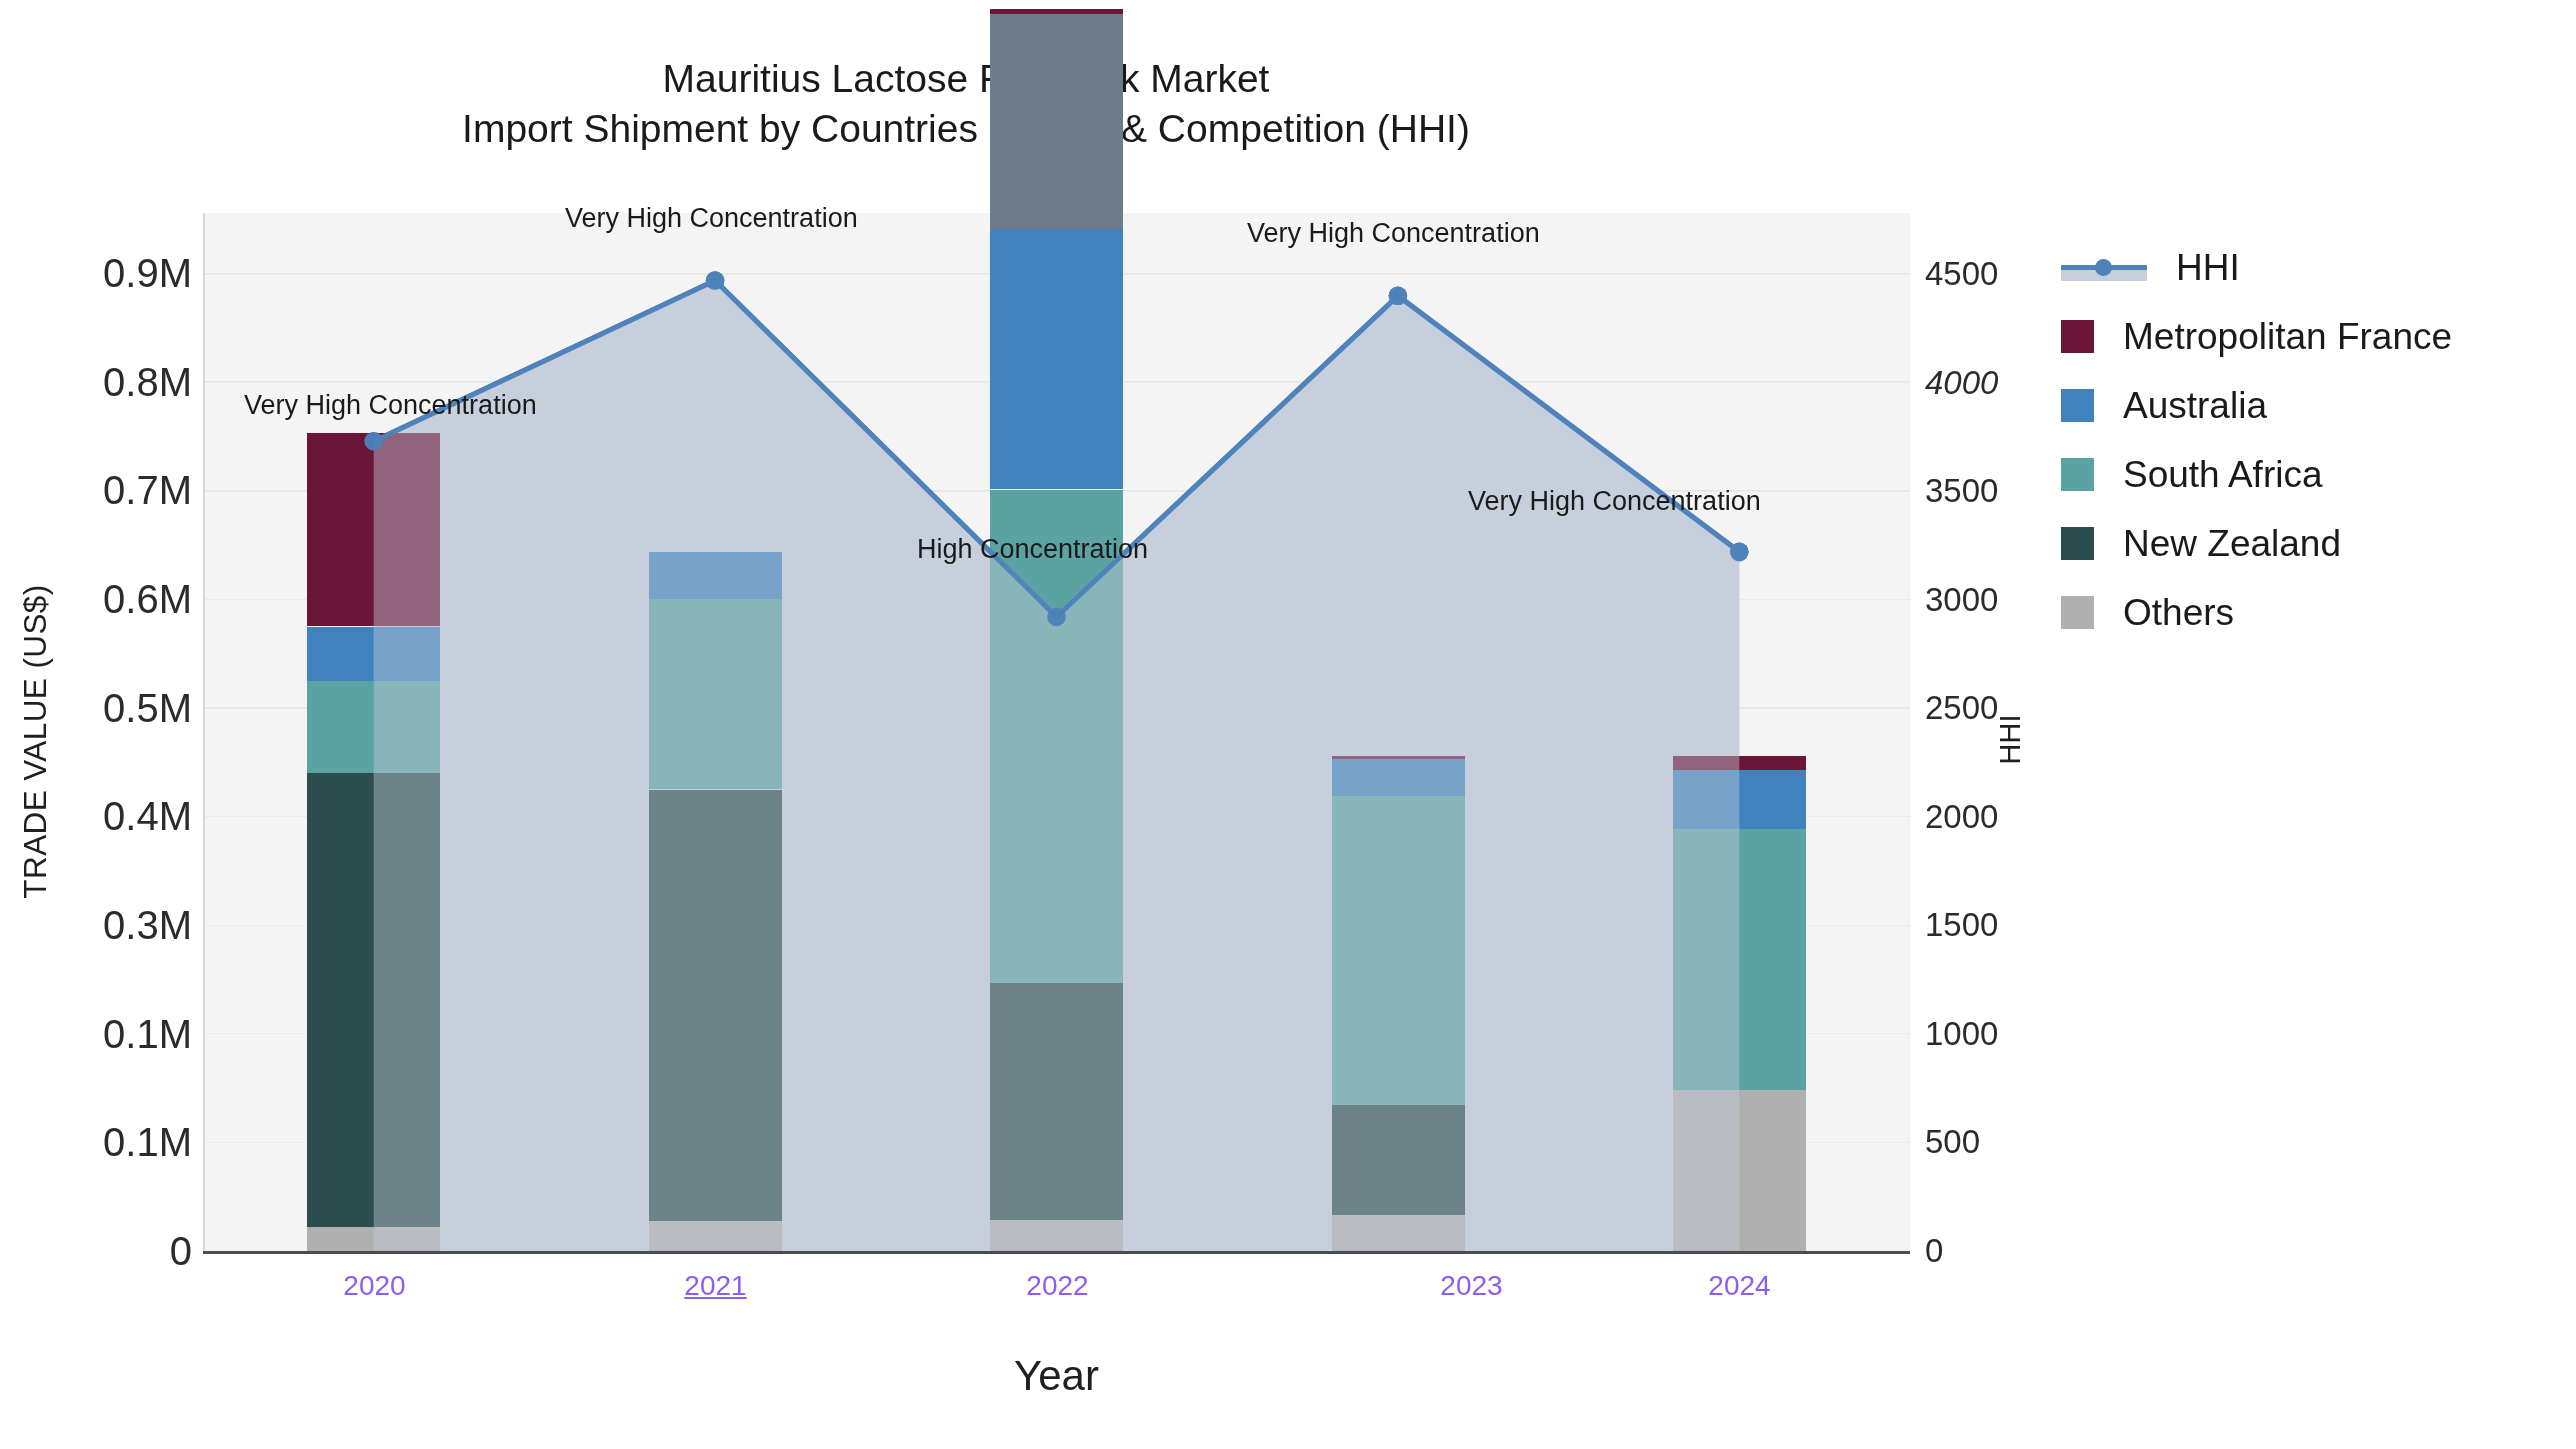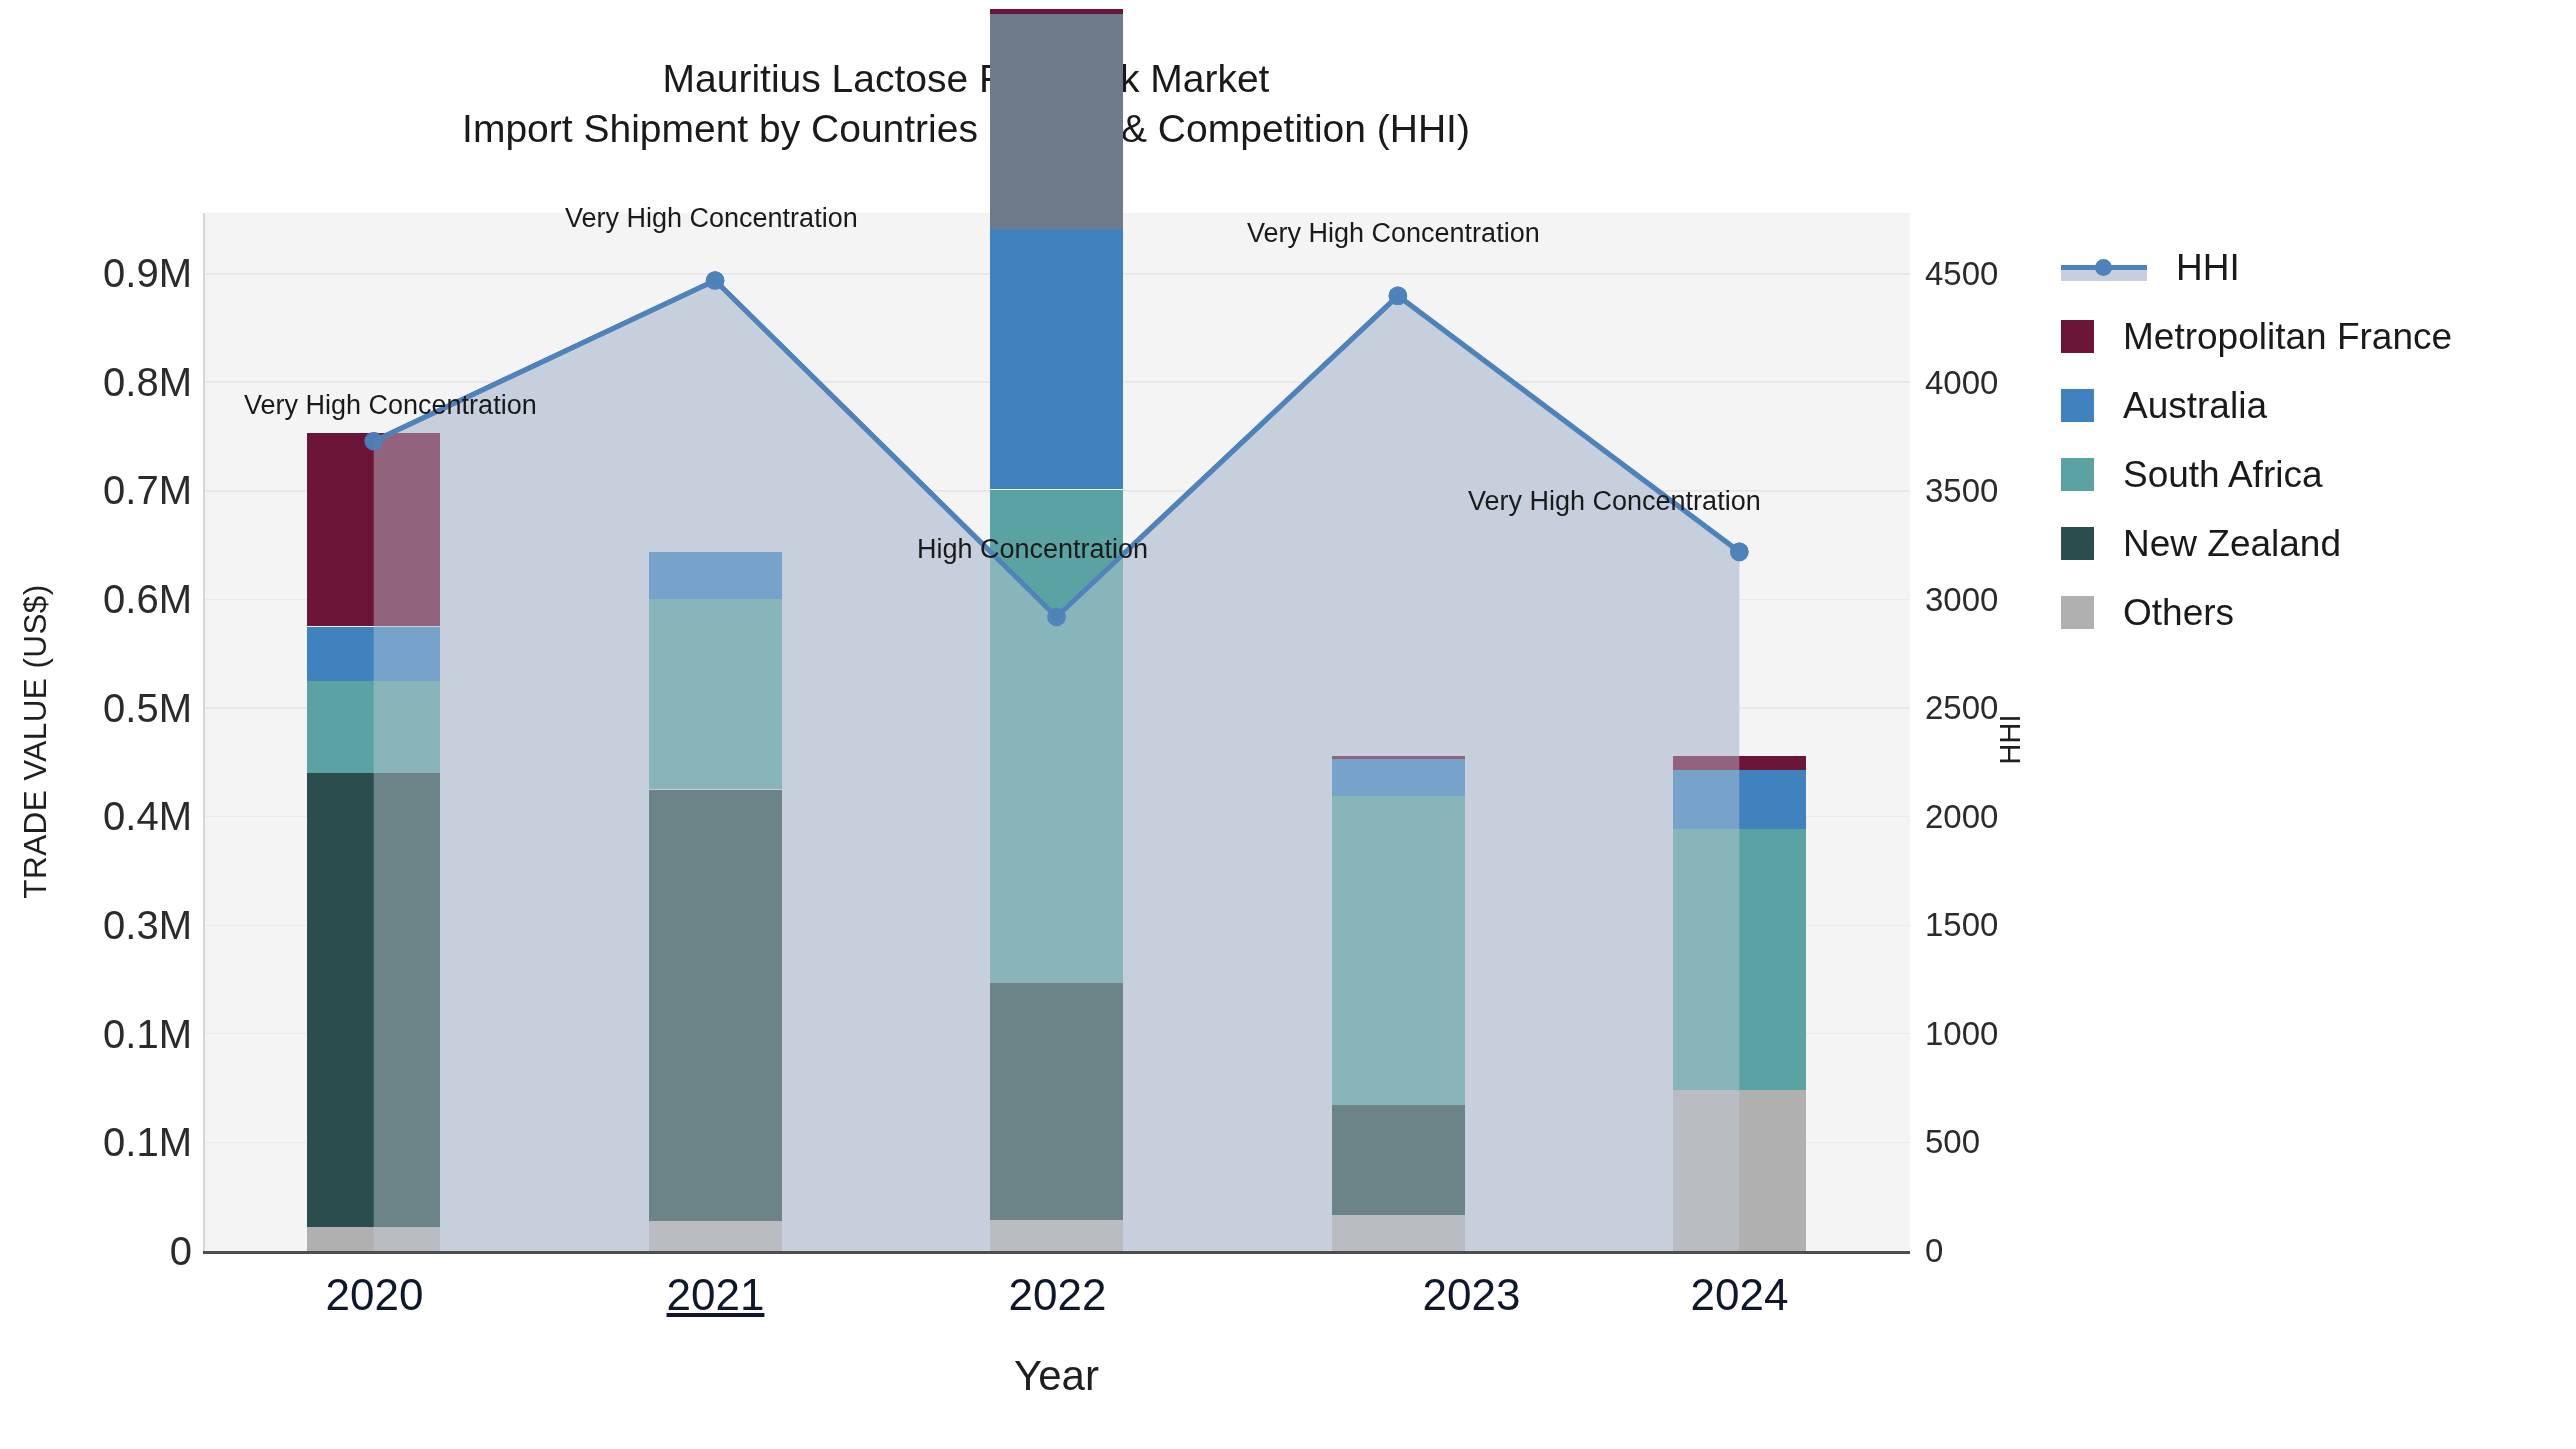--- a/index.html
+++ b/index.html
@@ -56,21 +56,21 @@
   }
   .ytick-left-wrap{position:absolute;left:0;top:0;width:192px;height:1449px;}
   .ytick-right-wrap{position:absolute;left:1925px;top:0;width:215px;height:1449px;}
   .ytick-r{
     position:absolute;left:0;width:186px;text-align:left;
     font-size:33px;color:#2b2b2b;transform:translateY(-50%);
     white-space:nowrap;
   }
   .xtick{
     position:absolute;top:1270px;width:215px;text-align:center;
-    font-size:44px;color:#0f172a;
+    font-size:28px;color:#8b5cf6;
   }
 
   
   .ylabel-left{
     position:absolute;left:-165px;top:723px;width:401px;text-align:center;
     font-size:31.5px;color:#1f1f1f;letter-spacing:0.4px;
     transform:rotate(-90deg);transform-origin:center center;
     white-space:nowrap;
   }
   .ylabel-right{
@@ -217,21 +217,21 @@
     </div>
   <div class="ytick-right-wrap" id="yticks-right">
       <div class="ytick-r" style="top: 1251px;">0</div>
       <div class="ytick-r" style="top: 1142px;">500</div>
       <div class="ytick-r" style="top: 1034px;">1000</div>
       <div class="ytick-r" style="top: 925px;">1500</div>
       <div class="ytick-r" style="top: 817px;">2000</div>
       <div class="ytick-r" style="top: 708px;">2500</div>
       <div class="ytick-r" style="top: 600px;">3000</div>
       <div class="ytick-r" style="top: 491px;">3500</div>
-      <div class="ytick-r" style="top: 383px;">4000</div>
+      <div class="ytick-r" style="top: 383px; font-style: italic;">4000</div>
       <div class="ytick-r" style="top: 274px;">4500</div>
     </div>
 
   <div class="ylabel-left">TRADE VALUE (US$)</div>
   <div class="ylabel-right">HHI</div>
   <div class="xlabel">Year</div>
 
   <div id="xticks">
       <div class="xtick" style="left: 267px;">2020</div>
       <div class="xtick" style="left: 608px; text-decoration: underline;">2021</div>

